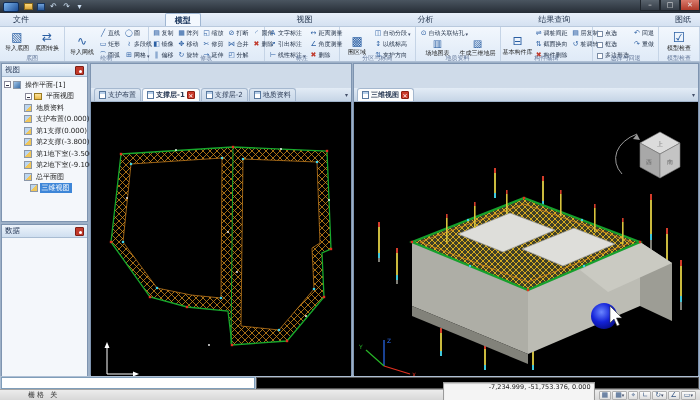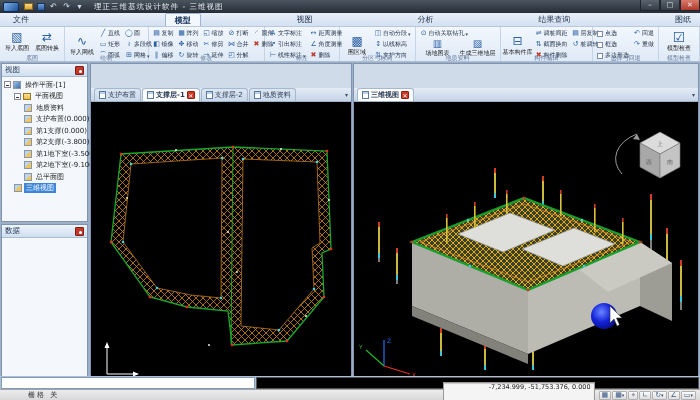--- a/index.html
+++ b/index.html
@@ -48,21 +48,21 @@
   .pin::after{content:"";position:absolute;left:3px;top:3px;width:3px;height:3px;background:#fff;border-radius:50%;}
   .tree{padding:2px 0 0 2px;font-size:7px;color:#222;}
   .trow{display:flex;align-items:center;height:11.5px;gap:2px;white-space:nowrap;}
   .trow .tlabel{padding:0 2px;line-height:10px;}
   .trow.sel .tlabel{background:#3d86d8;color:#fff;}
   .exp{width:7px;height:7px;border:1px solid #889;background:#fff;position:relative;flex:none;}
   .exp::after{content:"";position:absolute;left:1px;top:3px;width:3px;height:1px;background:#334;}
   .tico{width:8px;height:8px;flex:none;border:1px solid #8b97a8;background:linear-gradient(135deg,#bcd6ef 50%,#f0c65a 50%);}
   .tico.rootico{background:linear-gradient(135deg,#9ec3e8,#3a6ea8);}
   .tico.folder{border:1px solid #9a7a20;background:linear-gradient(#ffe49a,#e8b84a);height:7px;}
-  .ind1{padding-left:10px;}
+  .ind1{padding-left:10px;justify-content:center;}
   .ind2{padding-left:20px;}
 
   
   .vp{position:absolute;top:1px;height:312px;background:#cfdbe9;border:1px solid #7e94b0;}
   #vp-left{left:90px;width:262px;}
   #vp-right{left:353px;width:346px;}
   .tabstrip{height:14px;background:linear-gradient(#e3ecf6,#c6d5e6);display:flex;align-items:flex-end;padding-left:3px;border-bottom:1px solid #9fb2c9;margin-top:24px;}
   .vtab{display:flex;align-items:center;gap:2px;height:13px;padding:0 4px;font-size:7px;color:#2a3a55;background:linear-gradient(#dde7f2,#c9d8e9);border:1px solid #a5b8cf;border-bottom:none;border-radius:3px 3px 0 0;margin-right:1px;}
   .vtab.active{background:#fdfdfd;font-weight:bold;}
   .pg{width:7px;height:8px;background:#fff;border:1px solid #5a7aa0;box-shadow:inset 0 2px 0 #b8d0ea;flex:none;}
@@ -86,21 +86,20 @@
 
 <div id="app">
 
   <div id="titlebar">
     <span class="applogo"></span>
     <span class="mini-folder"></span>
     <span class="mini-save"></span>
     <span class="qatico">↶</span>
     <span class="qatico">↷</span>
     <span class="qatico">▾</span>
-    <span id="title-text">理正三维基坑设计软件 - 三维视图</span>
     <div id="winbtns">
       <span class="winbtn">–</span>
       <span class="winbtn">□</span>
       <span class="winbtn close">✕</span>
     </div>
   </div>
 
   <div id="tabrow">
     <span class="rtab">文件</span>
     <span class="rtab active">模型</span>

